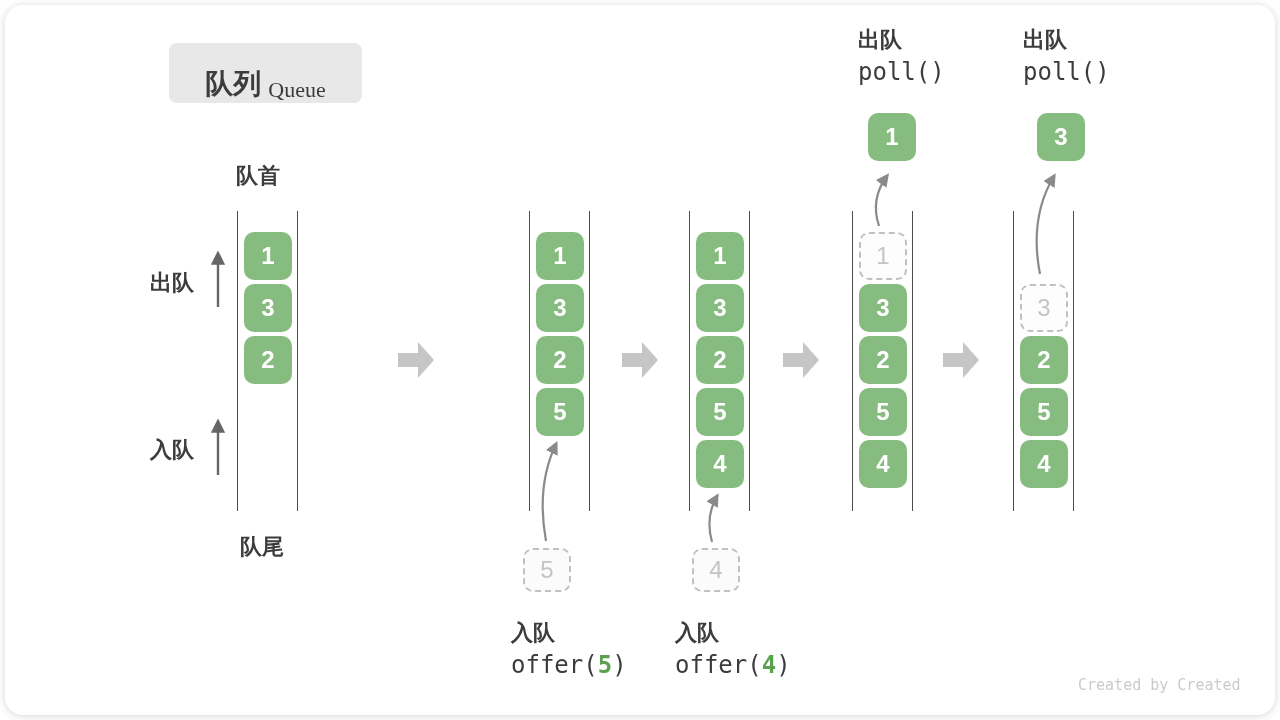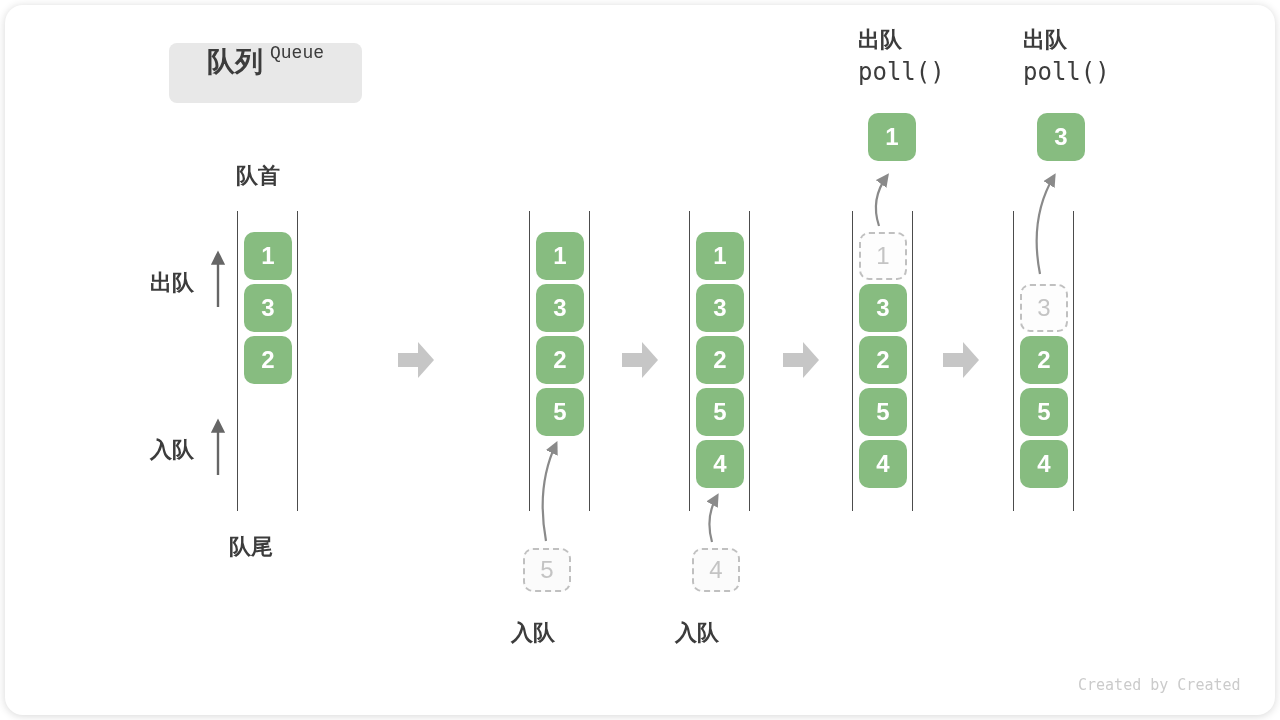--- a/index.html
+++ b/index.html
@@ -15,24 +15,24 @@
     --title-bg:#E8E8E8;
     --watermark:#CBCBCB;
   }
   *{margin:0;padding:0;box-sizing:border-box;}
   html,body{width:1280px;height:720px;background:#fff;overflow:hidden;
     font-family:"Liberation Sans", sans-serif;}
   .canvas{position:absolute;left:0;top:0;width:1280px;height:720px;}
   .card{position:absolute;left:5px;top:5px;right:5px;bottom:5px;background:#fff;
     border-radius:18px;box-shadow:0 1px 9px rgba(0,0,0,.16);}
   .title-box{position:absolute;left:169px;top:43px;width:193px;height:60px;
-    background:var(--title-bg);border-radius:8px;display:flex;align-items:flex-start;
+    background:var(--title-bg);border-radius:8px;display:flex;align-items:flex-end;
     justify-content:center;gap:7px;}
   .title-zh{font-size:28px;font-weight:700;color:var(--ink);}
-  .title-en{font-family:Liberation Mono, monospace;font-size:18px;color:var(--ink);}
+  .title-en{font-family:Liberation Serif, serif;font-size:22px;color:var(--ink);}
   .zh-label{position:absolute;font-size:22px;font-weight:700;color:var(--ink);white-space:nowrap;}
   .op{position:absolute;white-space:nowrap;}
   .op-zh{font-size:22px;font-weight:700;color:var(--ink);line-height:32px;}
   .op-code{font-family:"DejaVu Sans Mono","Liberation Mono",monospace;font-size:24px;
     color:var(--ink);line-height:32px;}
   .op-code .arg{color:var(--arg-green);font-weight:700;}
   .channel{position:absolute;border-left:1.5px solid var(--wall);border-right:1.5px solid var(--wall);}
   .cell{position:absolute;width:48px;height:48px;border-radius:10px;background:var(--cell-green);
     color:#fff;font-size:24px;font-weight:700;display:flex;align-items:center;justify-content:center;}
   .cell.ghost{background:#FDFDFD;border:2px dashed var(--dashed-border);color:var(--dashed-text);
@@ -53,21 +53,21 @@
 
 <div class="canvas" id="diagram">
   <div class="card"></div>
 
   <div class="title-box">
     <span class="title-zh">队列</span>
     <span class="title-en">Queue</span>
   </div>
 
   <div class="zh-label" style="left:236px;top:161px">队首</div>
-  <div class="zh-label" style="left:229px;top:532px">队尾</div>
+  <div class="zh-label" style="left:240px;top:532px">队尾</div>
   <div class="zh-label" style="left:150px;top:268px">出队</div>
   <div class="zh-label" style="left:150px;top:435px">入队</div>
 
   <svg class="overlay" width="1280" height="720">
     <defs>
       <marker id="ah-dark" markerWidth="6" markerHeight="6" refX="4.5" refY="3" orient="auto">
         <path d="M0,0 L6,3 L0,6 z"></path>
       </marker>
       <marker id="ah-gray" markerWidth="6" markerHeight="6" refX="4.5" refY="3" orient="auto">
         <path d="M0,0 L6,3 L0,6 z"></path>
@@ -91,23 +91,25 @@
     <div class="op-zh">出队</div>
     <div class="op-code"><span>poll()</span><span class="arg"></span><span></span></div>
   </div>
   <div class="op" style="left:1023px;top:24px">
     <div class="op-zh">出队</div>
     <div class="op-code"><span>poll()</span><span class="arg"></span><span></span></div>
   </div>
 
   <div class="op" style="left:511px;top:617px">
     <div class="op-zh">入队</div>
+    <div class="op-code"><span>offer(</span><span class="arg">5</span><span>)</span></div>
   </div>
   <div class="op" style="left:675px;top:617px">
     <div class="op-zh">入队</div>
+    <div class="op-code"><span>offer(</span><span class="arg">4</span><span>)</span></div>
   </div>
 
   <div class="watermark">Created by Created</div>
 <div class="channel" style="left: 237px; top: 211px; width: 61px; height: 300px;"></div>
     <div class="cell" style="left: 244px; top: 232px;">1</div>
     <div class="cell" style="left: 244px; top: 284px;">3</div>
     <div class="cell" style="left: 244px; top: 336px;">2</div>
     <div class="channel" style="left: 529px; top: 211px; width: 61px; height: 300px;"></div>
     <div class="cell" style="left: 536px; top: 232px;">1</div>
     <div class="cell" style="left: 536px; top: 284px;">3</div>

